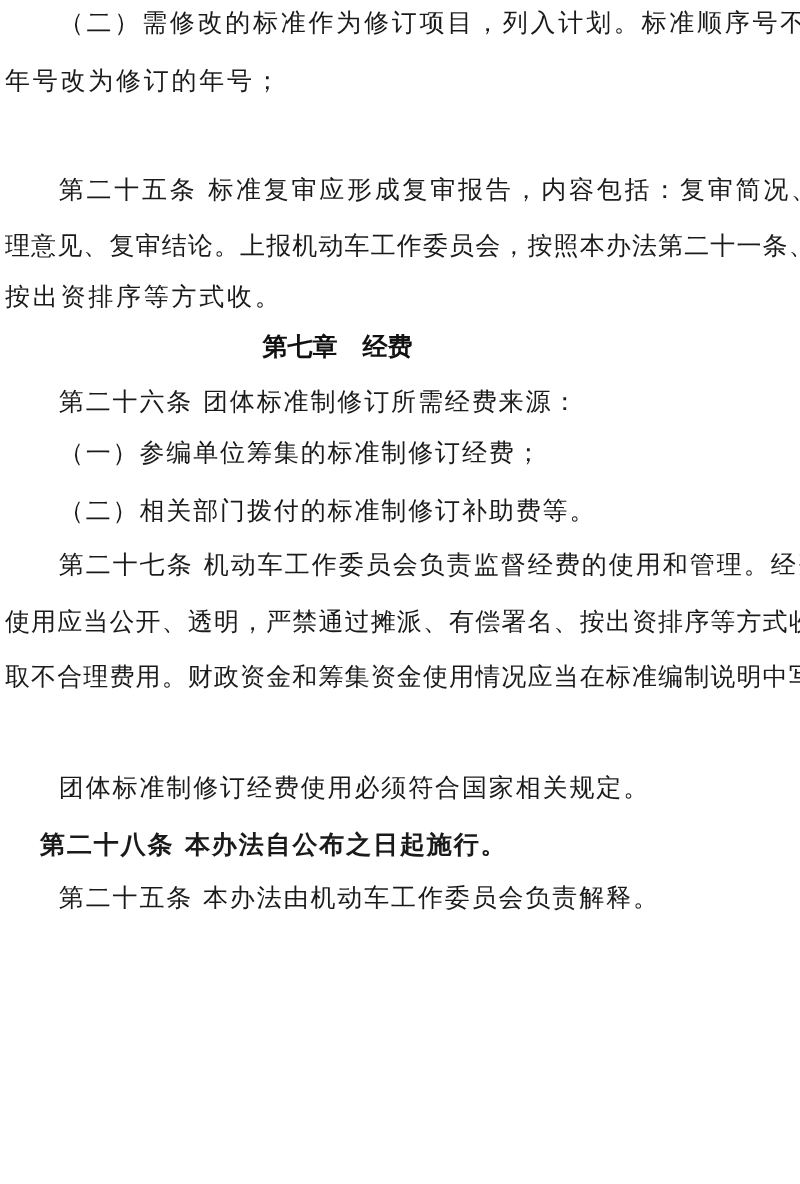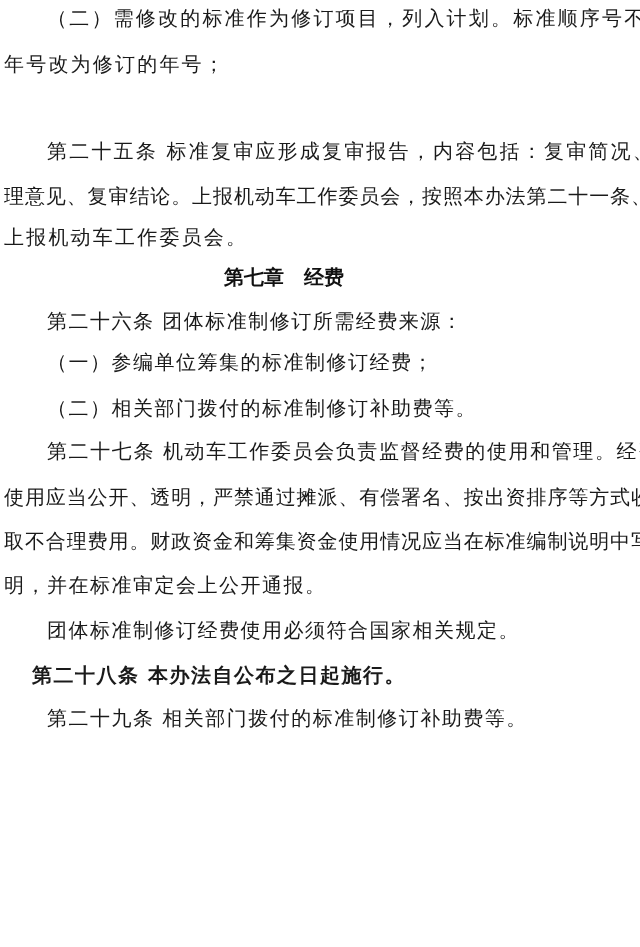--- a/index.html
+++ b/index.html
@@ -18,38 +18,36 @@
   .heading {
     position: absolute;
     left: 0; width: 540px;
     text-align: center;
     font-family: "DejaVu Sans", "Liberation Sans", sans-serif;
     font-weight: bold;
     font-size: 20px;
     line-height: 24px;
     color: #111;
     white-space: pre;
-    padding-left: 14px;
   }
 </style>
 </head>
 <body>
 
 <div class="page">
   <div class="line" style="top:6px; left:47px; letter-spacing:2.2px;">（二）需修改的标准作为修订项目，列入计划。标准顺序号不变，</div>
   <div class="line" style="top:52px; letter-spacing:2.2px;text-align:right;">年号改为修订的年号；</div>
   <div class="line" style="top:139px; left:47px; letter-spacing:2.2px;">第二十五条 标准复审应形成复审报告，内容包括：复审简况、处</div>
   <div class="line" style="top:184px; letter-spacing:0.9px;">理意见、复审结论。上报机动车工作委员会，按照本办法第二十一条、</div>
-  <div class="line" style="top:225px; letter-spacing:2.2px;">上报机动车工作委员会。</div>
+  <div class="line" style="top:225px; letter-spacing:2.2px;">按出资排序等方式收。</div>
 
   <div class="heading" style="top:265px;">第七章　经费</div>
 
   <div class="line" style="top:309px; left:47px; letter-spacing:1.5px;">第二十六条 团体标准制修订所需经费来源：</div>
   <div class="line" style="top:350px; left:47px; letter-spacing:1.5px;">（一）参编单位筹集的标准制修订经费；</div>
   <div class="line" style="top:396px; left:47px; letter-spacing:1.5px;">（二）相关部门拨付的标准制修订补助费等。</div>
   <div class="line" style="top:439px; left:47px; letter-spacing:1.6px;">第二十七条 机动车工作委员会负责监督经费的使用和管理。经费</div>
   <div class="line" style="top:485px; letter-spacing:0.9px;">使用应当公开、透明，严禁通过摊派、有偿署名、按出资排序等方式收</div>
   <div class="line" style="top:529px; letter-spacing:0.9px;">取不合理费用。财政资金和筹集资金使用情况应当在标准编制说明中写</div>
-  <div class="line" style="top:573px; letter-spacing:1.5px;">明，并在标准审定会上公开通报。</div>
   <div class="line" style="top:618px; left:47px; letter-spacing:1.5px;">团体标准制修订经费使用必须符合国家相关规定。</div>
   <div class="line" style="top:663px; left:32px; letter-spacing:1.5px;font-weight:bold;">第二十八条 本办法自公布之日起施行。</div>
-  <div class="line" style="top:706px; left:47px; letter-spacing:1.5px;">第二十九条 相关部门拨付的标准制修订补助费等。</div>
+  <div class="line" style="top:706px; left:47px; letter-spacing:1.5px;">第二十五条 本办法由机动车工作委员会负责解释。</div>
 </div>
 
 </body></html>

